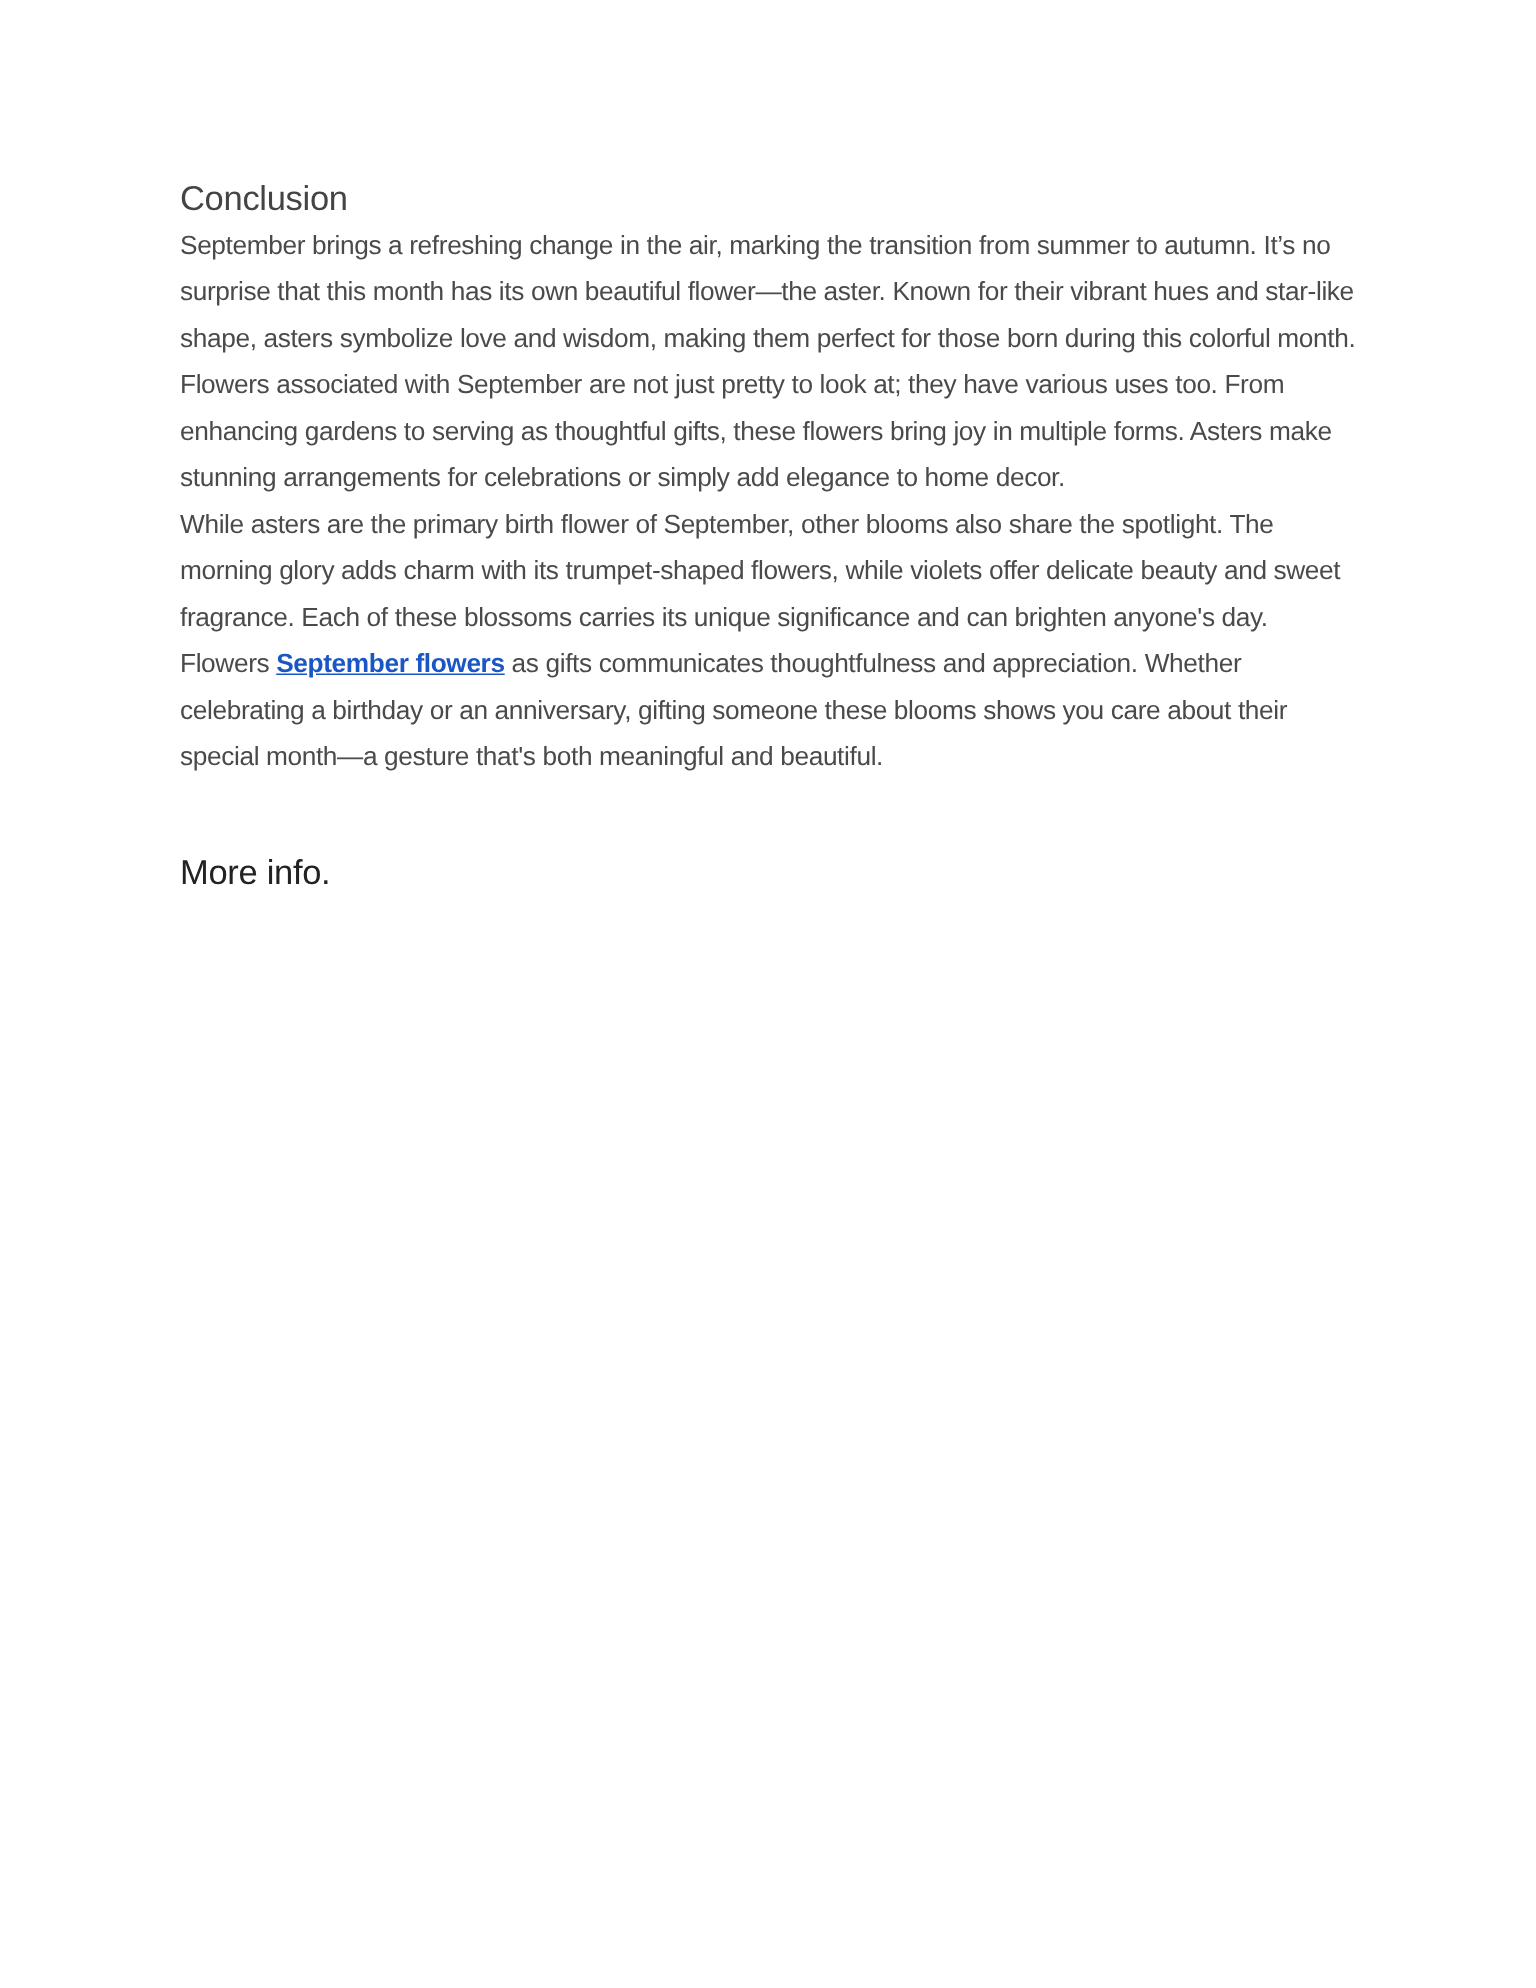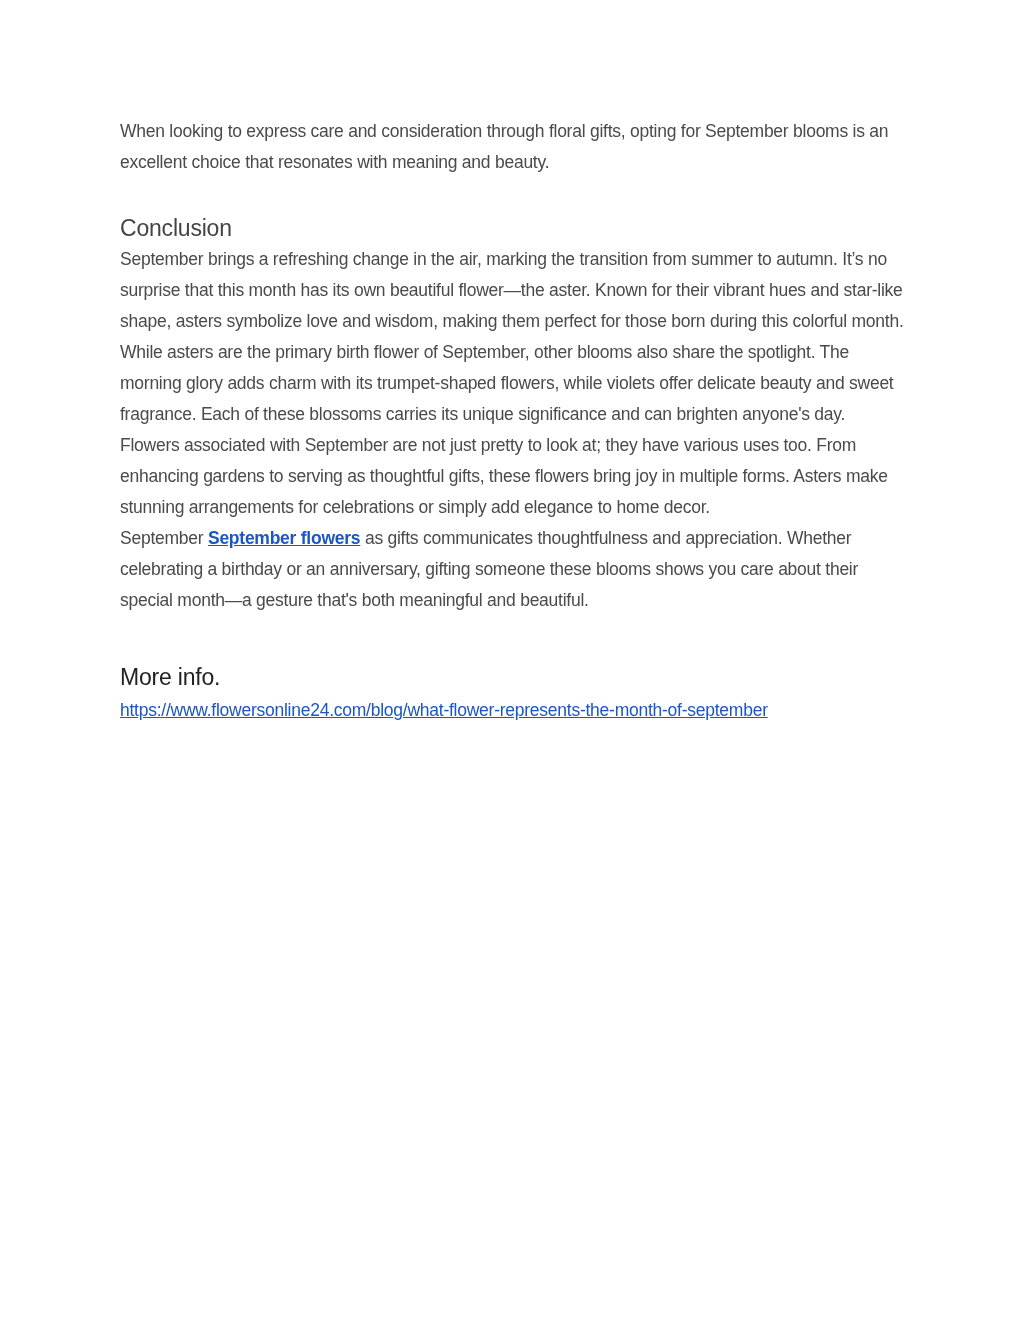--- a/index.html
+++ b/index.html
@@ -20,23 +20,21 @@
   }
   h2.more { color: #222222; margin-top: 45px; }
   a.link { color: #1a56c4; text-decoration: underline; }
   a.inline { font-weight: bold; }
   .url-line { line-height: 34px; }
 </style>
 </head>
 <body>
 
 <div class="page">
-  <p class="intro">When looking to express care and consideration through floral gifts, opting for September blooms is an excellent choice that resonates with meaning and beauty.</p>
 
   <h2>Conclusion</h2>
   <p>September brings a refreshing change in the air, marking the transition from summer to autumn. It’s no surprise that this month has its own beautiful flower—the aster. Known for their vibrant hues and star-like shape, asters symbolize love and wisdom, making them perfect for those born during this colorful month.</p>
+  <p>Flowers associated with September are not just pretty to look at; they have various uses too. From enhancing gardens to serving as thoughtful gifts, these flowers bring joy in multiple forms. Asters make stunning arrangements for celebrations or simply add elegance to home decor.</p>
   <p>While asters are the primary birth flower of September, other blooms also share the spotlight. The morning glory adds charm with its trumpet-shaped flowers, while violets offer delicate beauty and sweet fragrance. Each of these blossoms carries its unique significance and can brighten anyone's day.</p>
-  <p>Flowers associated with September are not just pretty to look at; they have various uses too. From enhancing gardens to serving as thoughtful gifts, these flowers bring joy in multiple forms. Asters make stunning arrangements for celebrations or simply add elegance to home decor.</p>
-  <p><span>September </span><a class="link inline" href="#">September flowers</a><span> as gifts communicates thoughtfulness and appreciation. Whether celebrating a birthday or an anniversary, gifting someone these blooms shows you care about their special month—a gesture that's both meaningful and beautiful.</span></p>
+  <p><span>Flowers </span><a class="link inline" href="#">September flowers</a><span> as gifts communicates thoughtfulness and appreciation. Whether celebrating a birthday or an anniversary, gifting someone these blooms shows you care about their special month—a gesture that's both meaningful and beautiful.</span></p>
 
   <h2 class="more">More info.</h2>
-  <p class="url-line"><a class="link" href="#">https://www.flowersonline24.com/blog/what-flower-represents-the-month-of-september</a></p>
 </div>
 
 </body></html>

